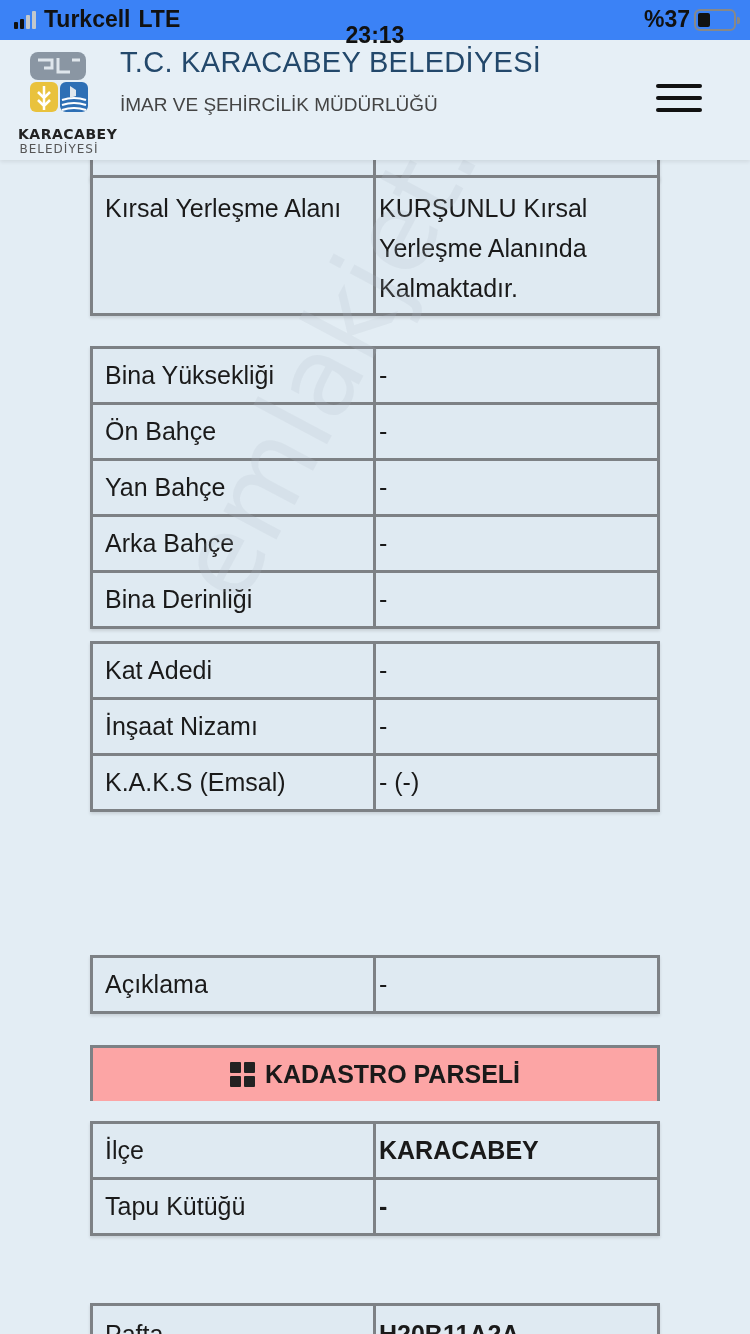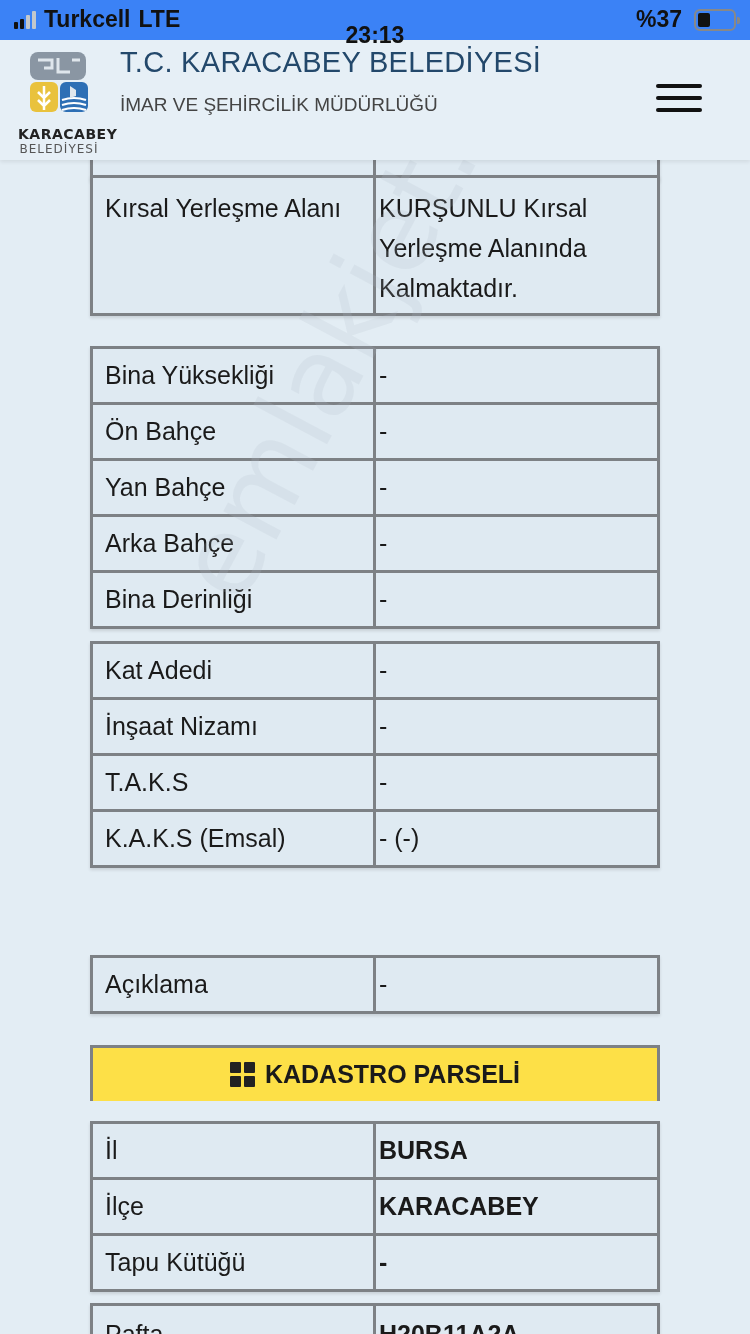--- a/index.html
+++ b/index.html
@@ -14,21 +14,21 @@
       background: #3b82f6;
       display: flex; align-items: center;
       font-size: 23px; font-weight: bold; color: #111;
       z-index: 5;
     }
     .sb-left { position: absolute; left: 14px; top: 6px; display: flex; align-items: center; gap: 8px; }
     .signal { display: flex; align-items: flex-end; gap: 2px; height: 18px; }
     .signal span { width: 4px; background: #111; border-radius: 1px; }
     .signal span.off { background: #c3c8cc; }
     .sb-time { position: absolute; left: 0; right: 0; top: 6px; text-align: center; margin-top: 16px; }
-    .sb-right { position: absolute; right: 14px; top: 6px; display: flex; align-items: center; gap: 12px; }
+    .sb-right { position: absolute; right: 14px; top: 6px; display: flex; align-items: center; gap: 4px; }
     .battery { width: 42px; height: 22px; border: 2px solid #888; border-radius: 6px; position: relative; padding: 2px; }
     .battery .fill { width: 12px; height: 100%; background: #111; border-radius: 2px; }
     .battery::after { content: ""; position: absolute; right: -6px; top: 6px; width: 3px; height: 7px; background: #888; border-radius: 0 2px 2px 0; }
 
     .header {
       position: absolute; top: 40px; left: 0; width: 750px; height: 120px;
       background: #e6eff6;
       box-shadow: 0 2px 4px rgba(0,0,0,0.08);
       z-index: 4;
     }
@@ -57,21 +57,21 @@
       margin-top: 38px;
     }
     table.info td.lbl { width: 283px; }
     table.info td.val { padding-left: 3px; }
     table.info td.bold { font-weight: bold; }
     .multi td { height: 138px !important; vertical-align: top !important; padding-top: 10px !important; line-height: 40px; }
 
     .section-head {
       position: absolute; left: 90px; top: 1045px; width: 570px; height: 56px;
       border: 3px solid #7d8185; border-bottom: none;
-      background: #fde047;
+      background: #fca5a5;
       display: flex; align-items: center; justify-content: center; gap: 10px;
       font-size: 25px; font-weight: bold; color: #1a1a1a;
     }
     .grid-icon { display: grid; grid-template-columns: 11px 11px; grid-gap: 3px; }
     .grid-icon span { width: 11px; height: 11px; background: #222; border-radius: 1px; }
 
     .watermark {
       position: absolute; left: 150px; top: 560px;
       font-size: 110px; color: rgba(180,190,200,0.18);
       transform: rotate(-62deg); transform-origin: left top;
@@ -174,24 +174,20 @@
     <tbody>
         <tr>
           <td class="lbl">Kat Adedi</td>
           <td class="val">-</td>
         </tr>
     <tr>
           <td class="lbl">İnşaat Nizamı</td>
           <td class="val">-</td>
         </tr>
     <tr>
-          <td class="lbl">T.A.K.S</td>
-          <td class="val">-</td>
-        </tr>
-    <tr>
           <td class="lbl">K.A.K.S (Emsal)</td>
           <td class="val">- (-)</td>
         </tr>
   </tbody>
     </table>
 
   <table class="info" style="top:955px">
     <tbody>
         <tr>
           <td class="lbl">Açıklama</td>
@@ -205,24 +201,20 @@
         <span></span>
         <span></span>
         <span></span>
         <span></span>
       </div>
     <span>KADASTRO PARSELİ</span>
   </div>
 
   <table class="info" style="top:1121px">
     <tbody>
-        <tr>
-          <td class="lbl">İl</td>
-          <td class="val bold">BURSA</td>
-        </tr>
     <tr>
           <td class="lbl">İlçe</td>
           <td class="val bold">KARACABEY</td>
         </tr>
     <tr>
           <td class="lbl">Tapu Kütüğü</td>
           <td class="val bold">-</td>
         </tr>
   </tbody>
     </table>

